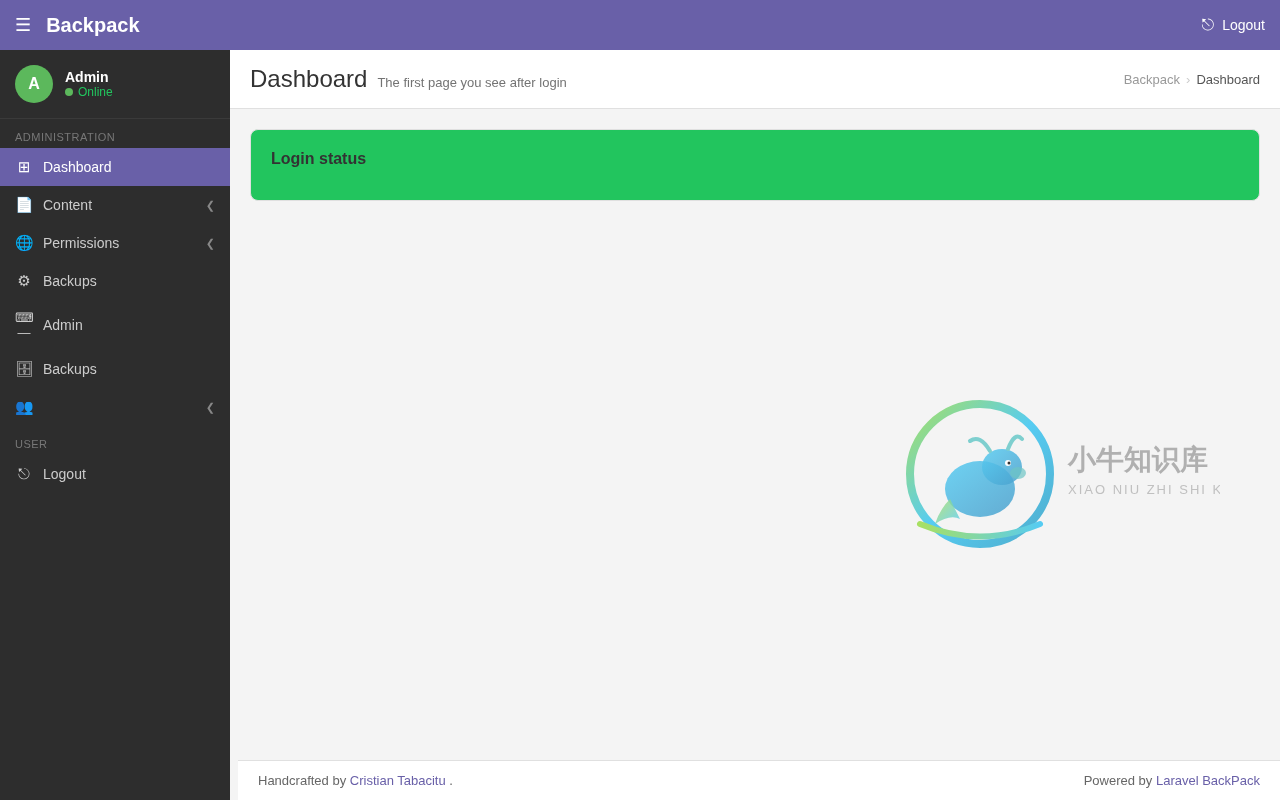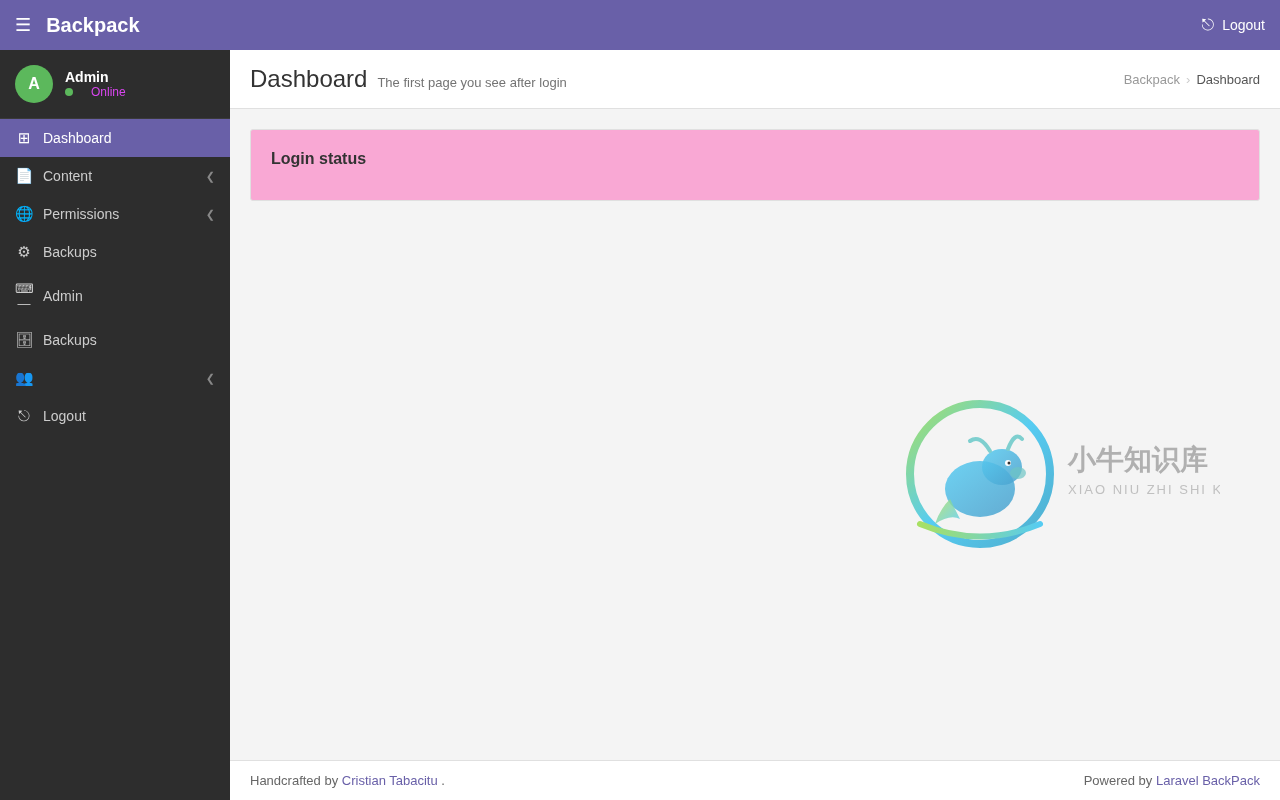--- a/index.html
+++ b/index.html
@@ -45,21 +45,21 @@
     }
     .avatar {
       width: 38px; height: 38px;
       background: #5cb85c;
       border-radius: 50%;
       display: flex; align-items: center; justify-content: center;
       color: #fff; font-weight: bold; font-size: 16px;
       flex-shrink: 0;
     }
     .user-info .user-name { color: #fff; font-weight: 700; font-size: 14px; }
-    .user-info .user-status { display: flex; align-items: center; gap: 18px; font-size: 12px; color: #d946ef; }
+    .user-info .user-status { display: flex; align-items: center; gap: 5px; font-size: 12px; color: #22c55e; }
     .status-dot { width: 8px; height: 8px; border-radius: 50%; background: #5cb85c; }
 
     .sidebar-section-label {
       padding: 12px 15px 5px;
       font-size: 11px;
       color: #777;
       text-transform: uppercase;
       letter-spacing: 0.5px;
     }
 
@@ -105,23 +105,23 @@
 
     
     .content-area {
       padding: 20px;
       flex: 1;
       display: flex;
       flex-direction: column;
     }
 
     .card {
-      background: #f9a8d4;
+      background: #22c55e;
       border: 1px solid #e0e0e0;
-      border-radius: 3px;
+      border-radius: 8px;
       padding: 20px;
       margin-bottom: 7px;
     }
     .card-title { font-size: 16px; font-weight: 600; color: #333; margin-bottom: 12px; }
     .card-body { color: #555; font-size: 14px; }
 
     
     .logo-area {
       flex: 1;
       display: flex;
@@ -132,20 +132,21 @@
 
     
     .footer {
       background: #fff;
       padding: 12px 20px;
       border-top: 1px solid #e0e0e0;
       display: flex;
       justify-content: space-between;
       font-size: 13px;
       color: #666;
+      margin-left: 8px;
     }
     .footer a { color: #6960a8; text-decoration: none; }
   </style>
 </head>
 <body>
 
 <nav class="navbar">
   <div class="navbar-left">
     <button class="navbar-toggle">☰</button>
     <span class="navbar-brand">
@@ -165,20 +166,21 @@
       <div class="avatar">A</div>
       <div class="user-info">
         <div class="user-name">Admin</div>
         <div class="user-status">
           <div class="status-dot"></div>
           <span>Online</span>
         </div>
       </div>
     </div>
 
+    <div class="sidebar-section-label">ADMINISTRATION</div>
 
     <a class="sidebar-item active">
       <div class="sidebar-item-left">
         <span class="sidebar-icon">⊞</span>
         <span>Dashboard</span>
       </div>
     </a>
 
     <a class="sidebar-item">
       <div class="sidebar-item-left">
@@ -217,20 +219,21 @@
       </div>
     </a>
 
     <a class="sidebar-item">
       <div class="sidebar-item-left">
         <span class="sidebar-icon">👥</span>
       </div>
       <span class="sidebar-chevron">❮</span>
     </a>
 
+    <div class="sidebar-section-label">USER</div>
 
     <a class="sidebar-item">
       <div class="sidebar-item-left">
         <span class="sidebar-icon">⎋</span>
         <span>Logout</span>
       </div>
     </a>
   </aside>
 
   <main class="main-content">

